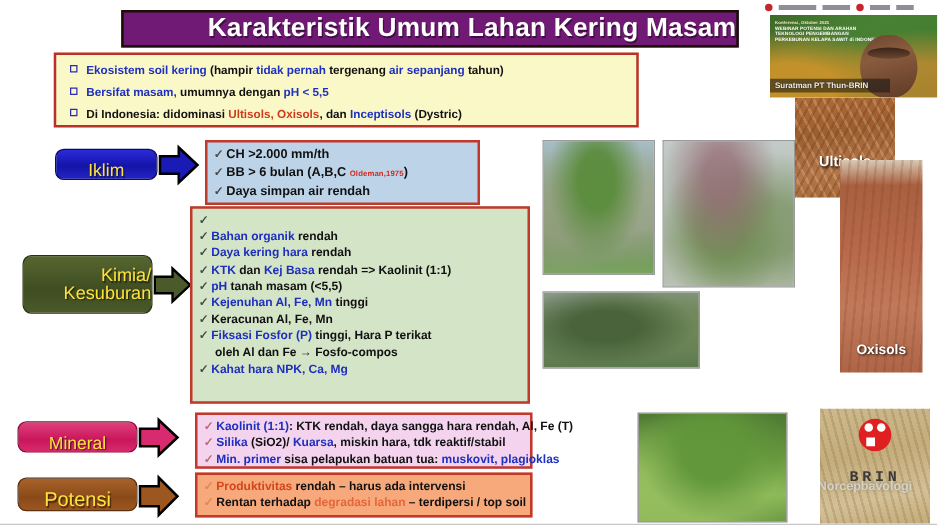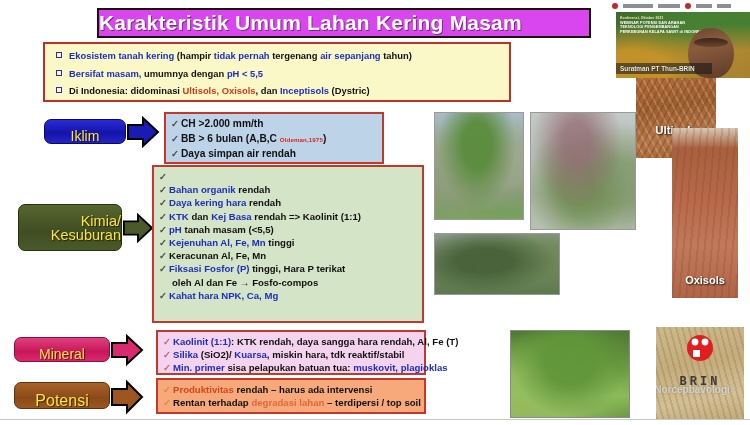--- a/index.html
+++ b/index.html
@@ -14,23 +14,23 @@
     width: 750px; height: 425px;
     background: #ffffff;
     overflow: hidden;
   }
 
   
   .title-bar {
     position: absolute;
     left: 97px; top: 8px;
     width: 494px; height: 30px;
-    background: #d946ef;
+    background: #701a75;
     border: 2px solid #1a1008;
-    display: flex; align-items: center; justify-content: flex-start;
+    display: flex; align-items: center; justify-content: flex-end;
   }
   .title-bar .title-text {
     color: #ffffff;
     font-size: 21px;
     font-weight: bold;
     letter-spacing: .2px;
     white-space: nowrap;
     text-shadow: 1px 1px 0 rgba(0,0,0,.45);
   }
 
@@ -297,21 +297,21 @@
 
 <div id="slide">
 
   <div class="title-bar">
     <span class="title-text">Karakteristik Umum Lahan Kering Masam</span>
   </div>
 
   <div class="intro-box">
     <div class="intro-line">
       <span class="sq"></span>
-      <span id="introA"><span style="color: rgb(29, 47, 190);">Ekosistem tanah kering </span><span style="color: rgb(17, 17, 17);">(hampir </span><span style="color: rgb(29, 47, 190);">tidak pernah </span><span style="color: rgb(17, 17, 17);">tergenang </span><span style="color: rgb(29, 47, 190);">air sepanjang </span><span style="color: rgb(17, 17, 17);">tahun)</span></span>
+      <span id="introA"><span style="color: rgb(29, 47, 190);">Ekosistem soil kering </span><span style="color: rgb(17, 17, 17);">(hampir </span><span style="color: rgb(29, 47, 190);">tidak pernah </span><span style="color: rgb(17, 17, 17);">tergenang </span><span style="color: rgb(29, 47, 190);">air sepanjang </span><span style="color: rgb(17, 17, 17);">tahun)</span></span>
     </div>
     <div class="intro-line">
       <span class="sq"></span>
       <span id="introB"><span style="color: rgb(29, 47, 190);">Bersifat masam, </span><span style="color: rgb(17, 17, 17);">umumnya dengan </span><span style="color: rgb(29, 47, 190);">pH &lt; 5,5</span></span>
     </div>
     <div class="intro-line">
       <span class="sq"></span>
       <span id="introC"><span style="color: rgb(17, 17, 17);">Di Indonesia: didominasi </span><span style="color: rgb(208, 58, 28);">Ultisols, Oxisols</span><span style="color: rgb(17, 17, 17);">, dan </span><span style="color: rgb(29, 47, 190);">Inceptisols </span><span style="color: rgb(17, 17, 17);">(Dystric)</span></span>
     </div>
   </div>

